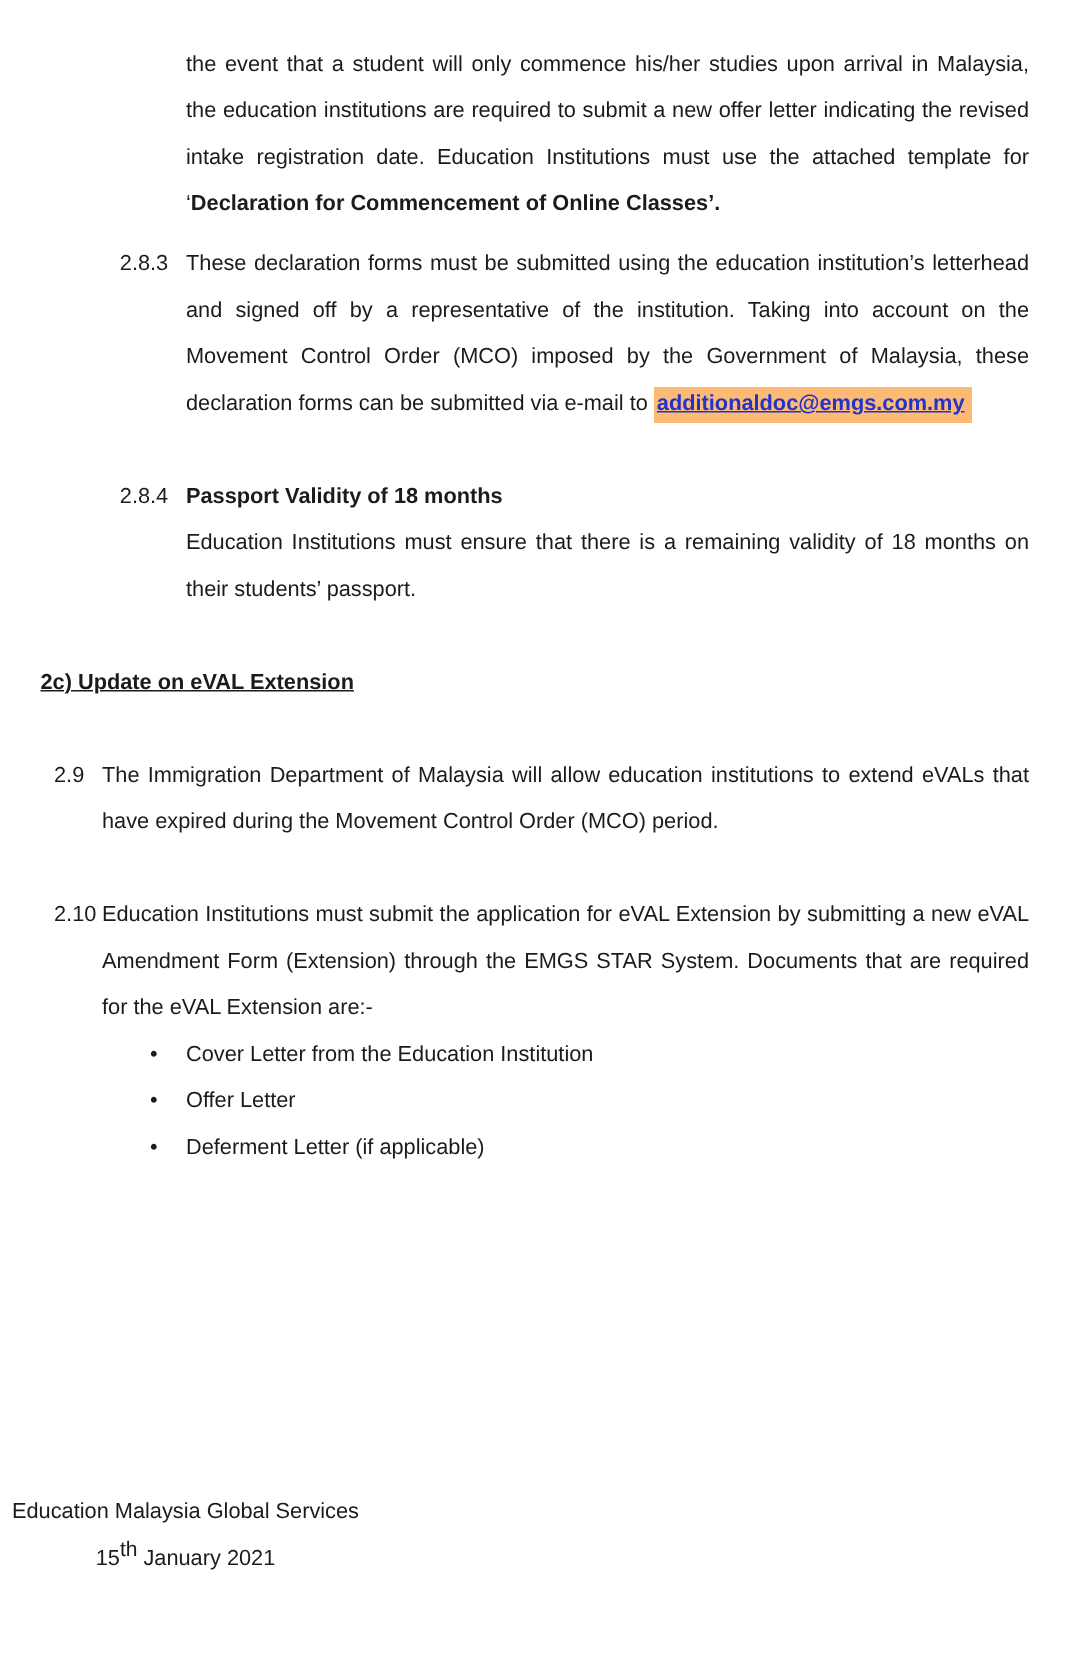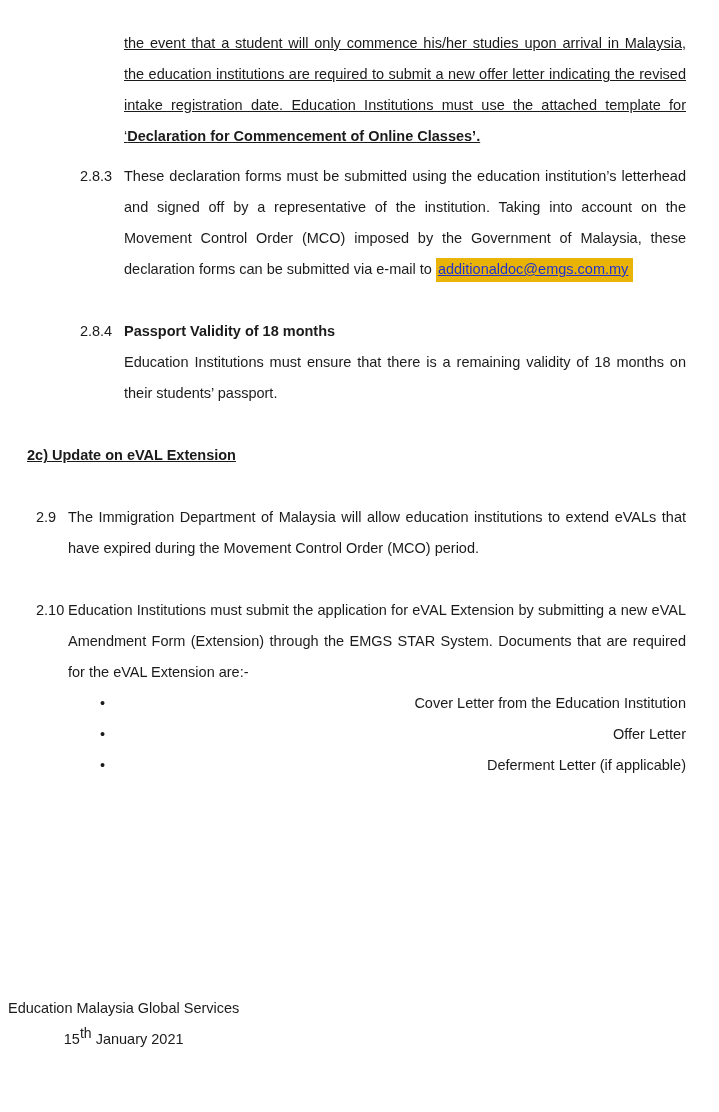--- a/index.html
+++ b/index.html
@@ -11,45 +11,46 @@
     color: #1b1b1b;
   }
   .doc {
     position: relative;
     width: 719px; height: 1112px;
     font-size: 14.5px;
     line-height: 31px;
     overflow: hidden;
   }
   .para { text-align: justify; }
-  .intro { margin: 28px 33px 0 124px; text-decoration: underline; }
+  .intro { margin: 28px 33px 0 124px; }
   .item { display: flex; margin: 0 33px 0 68px; }
   .item .num { flex: 0 0 56px; text-align: center; }
   .item .body { flex: 1; text-align: justify; }
   .mt-small { margin-top: 9px; }
   .mt-line  { margin-top: 31px; }
   .bold { font-weight: bold; }
   .hl-link {
     color: #2233cc;
     text-decoration: underline;
-    background: #eab308;
+    background: #fdba74;
     padding: 3px 5px 5px 2px;
+    font-weight: bold;
   }
   .section-heading {
     margin: 31px 33px 0 27px;
     font-weight: bold;
     text-decoration: underline;
   }
   .nitem { display: flex; margin: 31px 33px 0 36px; }
   .nitem .num { flex: 0 0 32px; }
   .nitem .body { flex: 1; text-align: justify; }
   ul.bullets { list-style: none; margin: 0; padding: 0; }
   ul.bullets li { display: flex; }
   ul.bullets .dot { flex: 0 0 24px; margin-left: 32px; }
-  ul.bullets .btxt { flex: 1; text-align: right; }
+  ul.bullets .btxt { flex: 1; text-align: left; }
   .footer { position: absolute; left: 8px; top: 993px; line-height: 31px; text-align: center; }
   sup { font-size: 14px; line-height: 0; }
 </style>
 </head>
 <body>
 
 <div class="doc">
 
   <p class="para intro"><span>the event that a student will only commence his/her studies upon arrival in Malaysia, the education institutions are required to submit a new offer letter indicating the revised intake registration date. Education Institutions must use the attached template for ‘</span><span class="bold">Declaration for Commencement of Online Classes’.</span></p>
 

